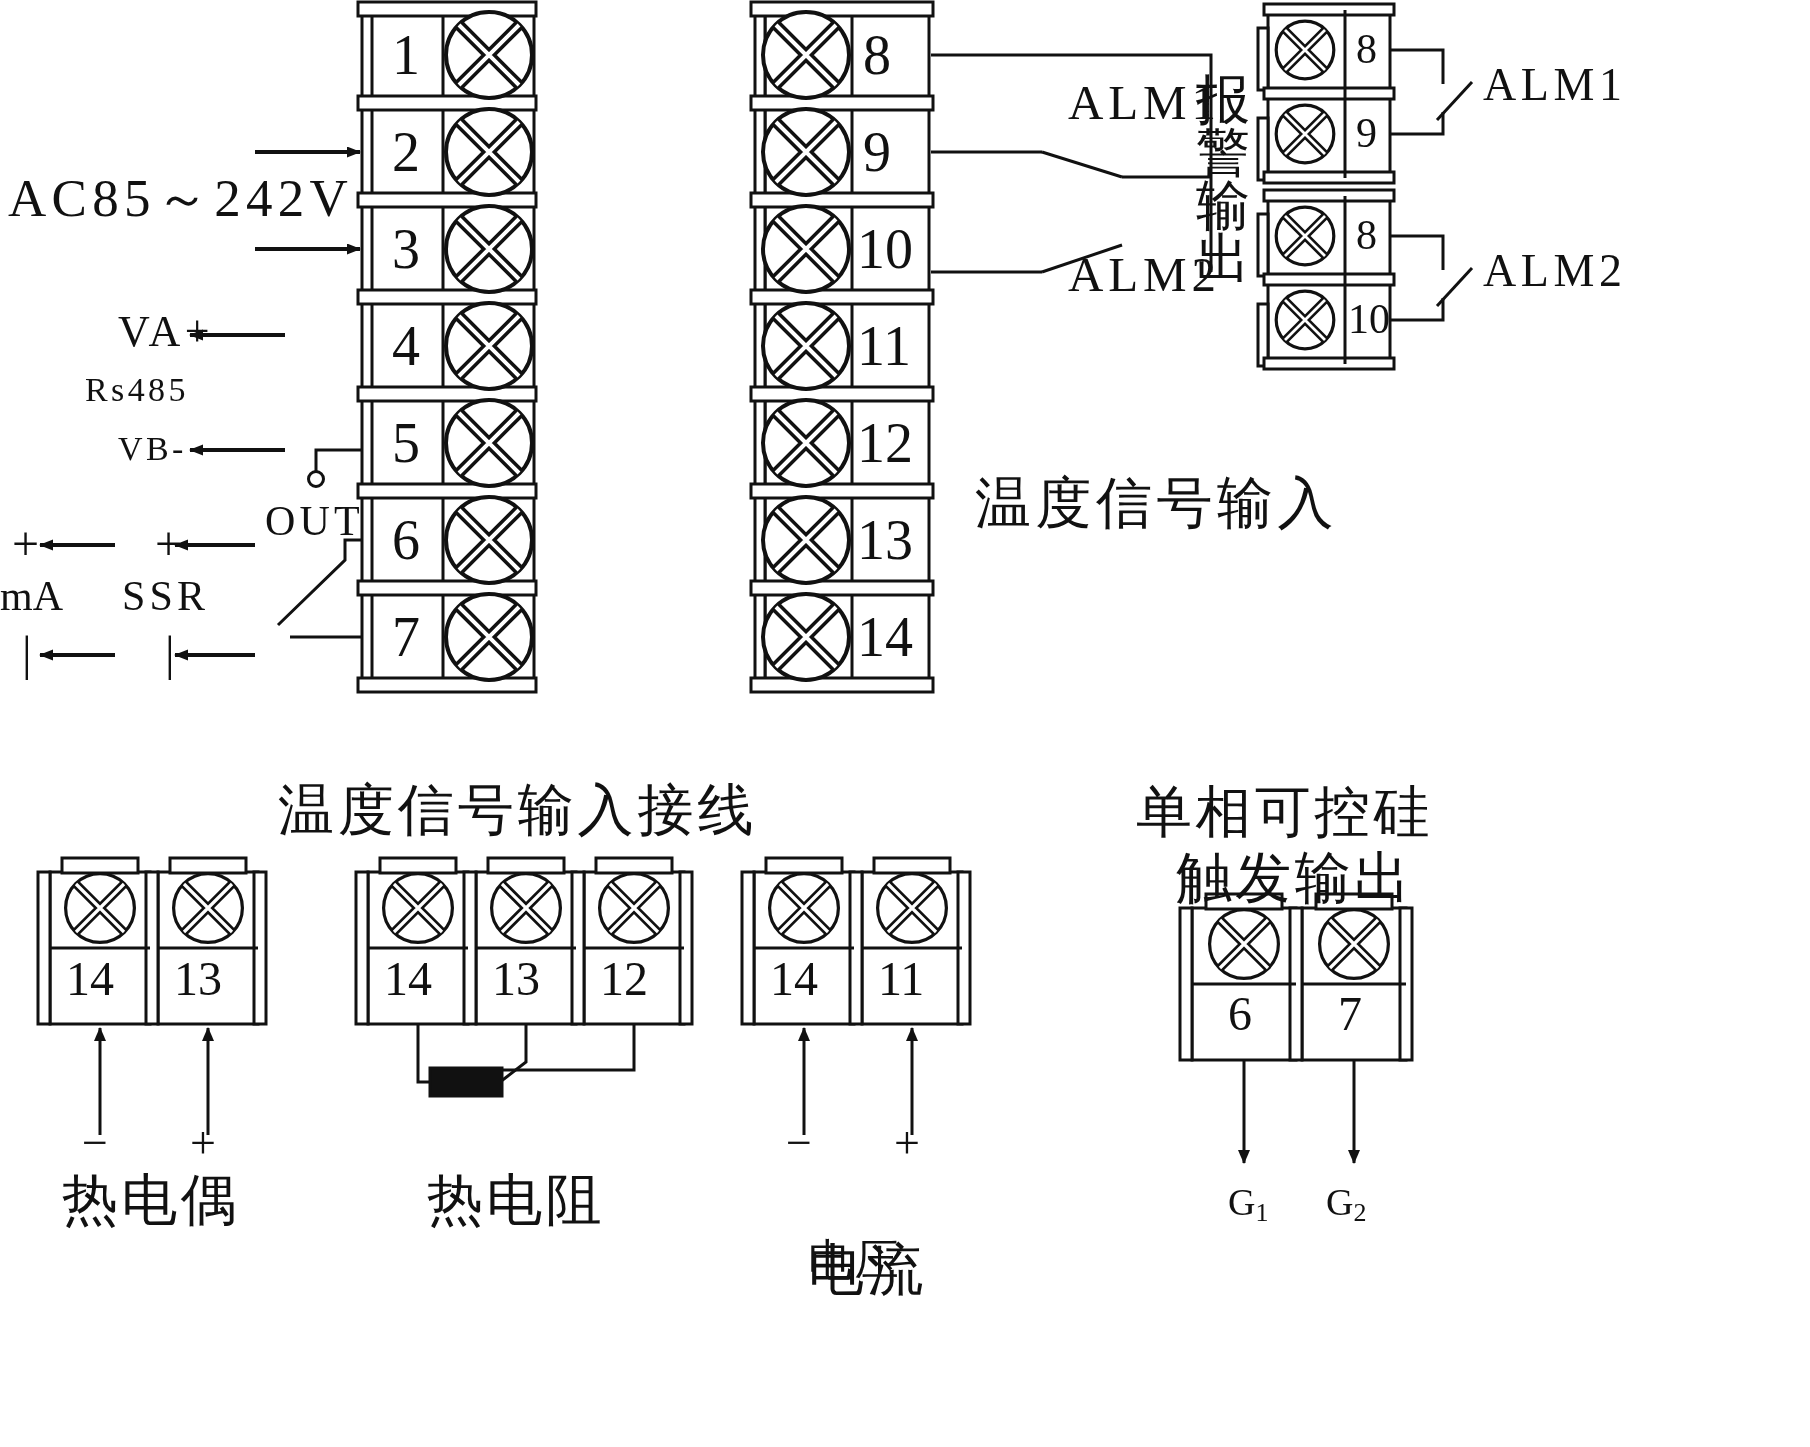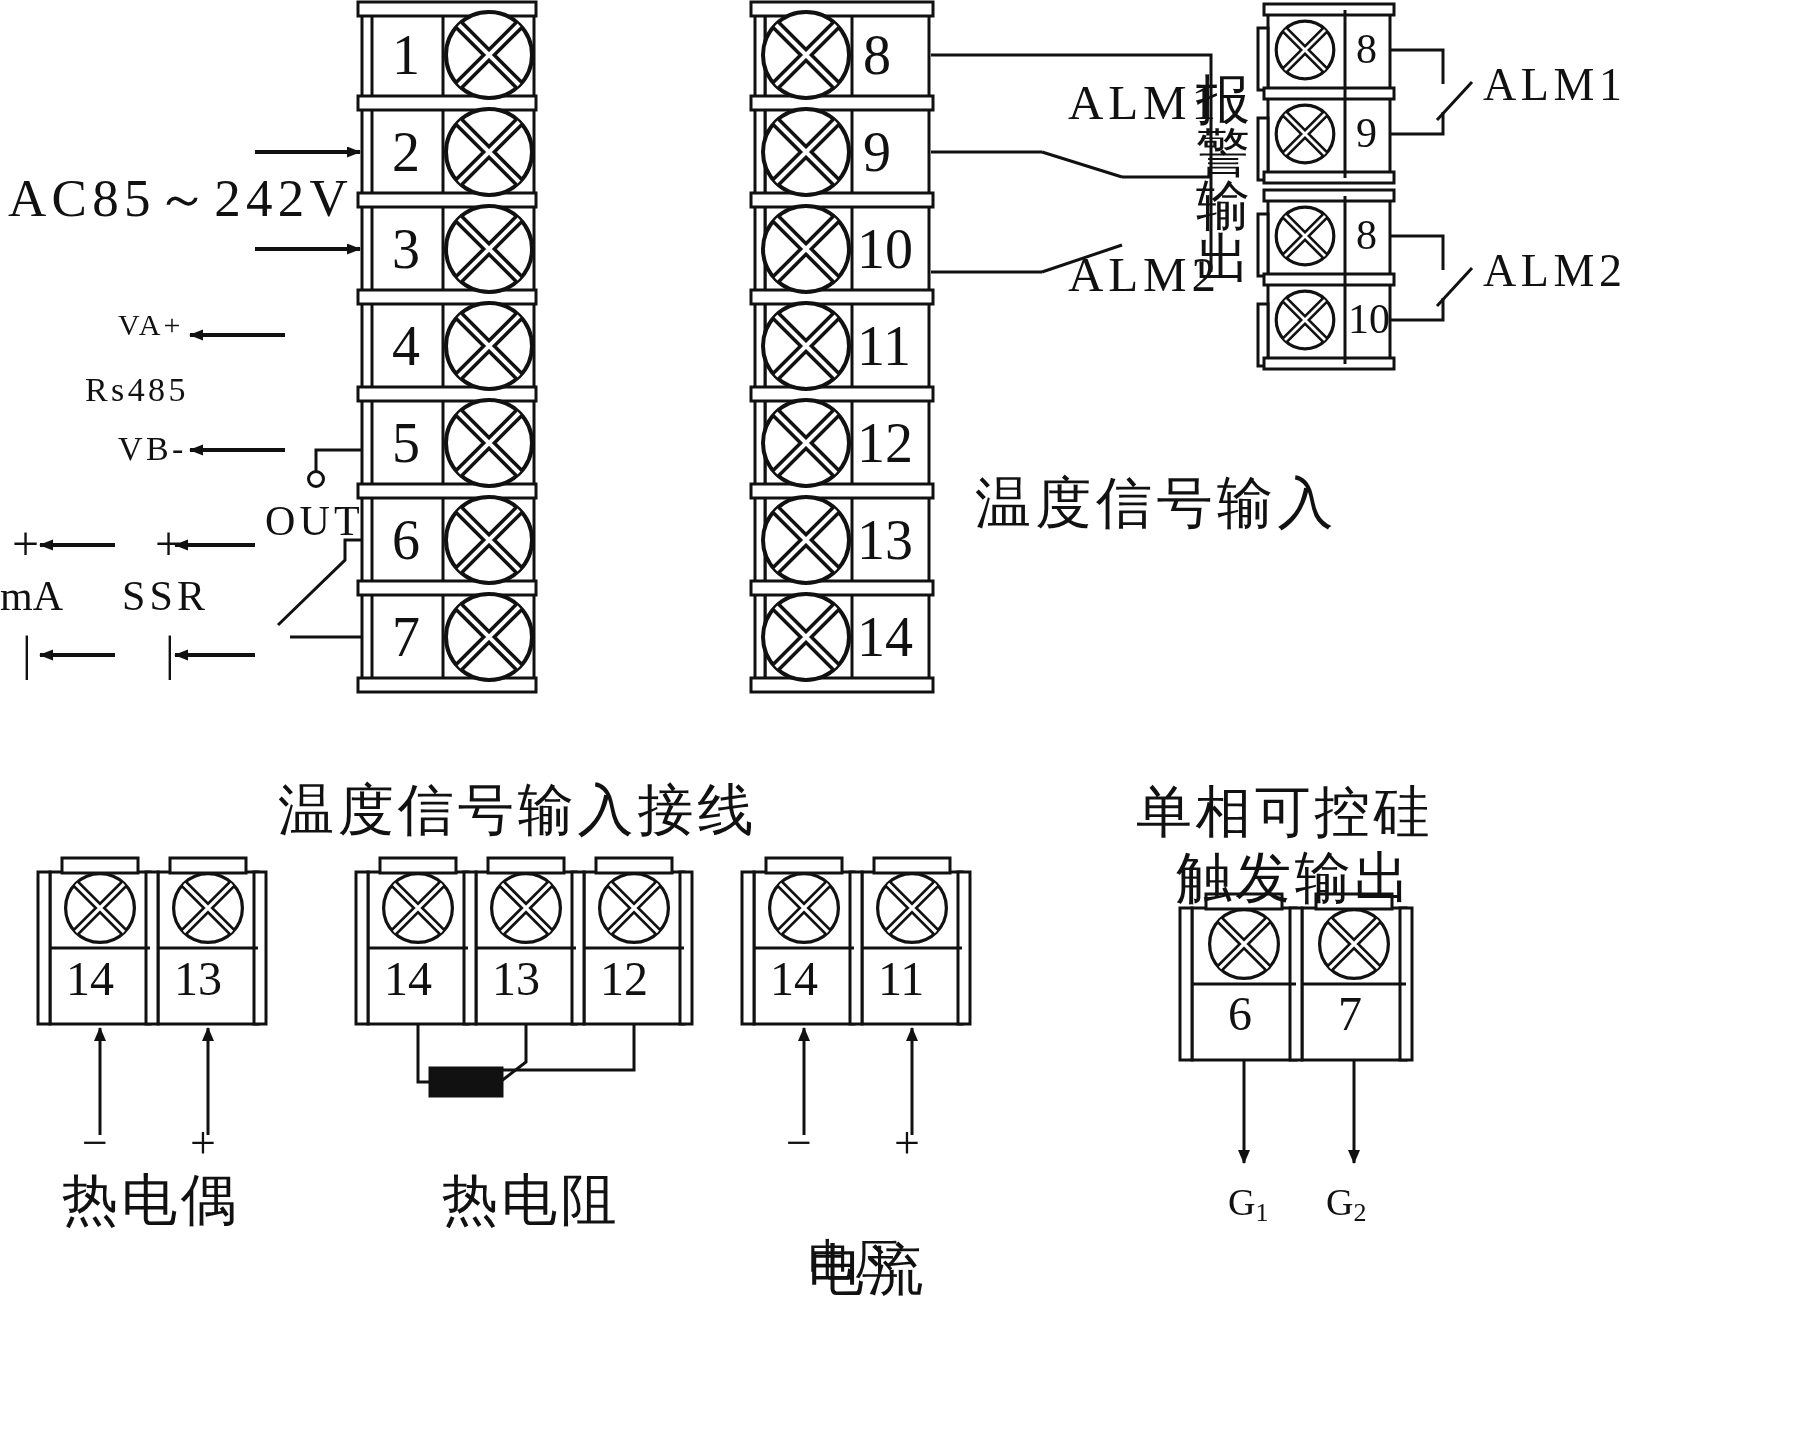--- a/index.html
+++ b/index.html
@@ -305,21 +305,21 @@
 <div class="txt serif" style="left:863px;top:27px;font-size:56px;">8</div>
 <div class="txt serif" style="left:863px;top:124px;font-size:56px;">9</div>
 <div class="txt serif" style="left:857px;top:221px;font-size:56px;">10</div>
 <div class="txt serif" style="left:857px;top:318px;font-size:56px;">11</div>
 <div class="txt serif" style="left:857px;top:415px;font-size:56px;">12</div>
 <div class="txt serif" style="left:857px;top:512px;font-size:56px;">13</div>
 <div class="txt serif" style="left:857px;top:609px;font-size:56px;">14</div>
 
 <div class="txt serif lbl-spaced" style="left:8px;top:172px;font-size:53px;">AC85～242V</div>
 
-<div class="txt serif lbl-spaced" style="left:118px;top:310px;font-size:30px;text-align:right;">VA+</div>
+<div class="txt serif lbl-spaced" style="left:118px;top:310px;font-size:44px;text-align:right;">VA+</div>
 <div class="txt serif lbl-spaced" style="left:85px;top:373px;font-size:34px;">Rs485</div>
 <div class="txt serif lbl-spaced" style="left:118px;top:432px;font-size:34px;">VB-</div>
 
 <div class="txt serif lbl-spaced" style="left:265px;top:500px;font-size:42px;">OUT</div>
 
 <div class="txt serif" style="left:12px;top:520px;font-size:48px;">+</div>
 <div class="txt serif" style="left:155px;top:520px;font-size:48px;">+</div>
 <div class="txt serif" style="left:0px;top:575px;font-size:42px;">mA</div>
 <div class="txt serif lbl-spaced" style="left:122px;top:575px;font-size:42px;">SSR</div>
 <div class="txt serif" style="left:22px;top:630px;font-size:48px;">|</div>
@@ -349,21 +349,21 @@
 
 <div class="txt serif" style="left:66px;top:955px;font-size:48px;">14</div>
 <div class="txt serif" style="left:174px;top:955px;font-size:48px;">13</div>
 <div class="txt serif" style="left:82px;top:1120px;font-size:46px;">−</div>
 <div class="txt serif" style="left:190px;top:1120px;font-size:46px;">+</div>
 <div class="txt cn" style="left:62px;top:1172px;font-size:56px;letter-spacing:.06em;">热电偶</div>
 
 <div class="txt serif" style="left:384px;top:955px;font-size:48px;">14</div>
 <div class="txt serif" style="left:492px;top:955px;font-size:48px;">13</div>
 <div class="txt serif" style="left:600px;top:955px;font-size:48px;">12</div>
-<div class="txt cn" style="left:442px;top:1172px;font-size:56px;letter-spacing:.06em;">热电阻</div>
+<div class="txt cn" style="left:427px;top:1172px;font-size:56px;letter-spacing:.06em;">热电阻</div>
 
 <div class="txt serif" style="left:770px;top:955px;font-size:48px;">14</div>
 <div class="txt serif" style="left:878px;top:955px;font-size:48px;">11</div>
 <div class="txt serif" style="left:786px;top:1120px;font-size:46px;">−</div>
 <div class="txt serif" style="left:894px;top:1120px;font-size:46px;">+</div>
 <div class="txt cn" style="left:808px;top:1238px;font-size:44px;letter-spacing:.06em;">电压</div>
 <div class="txt cn" style="left:808px;top:1242px;font-size:56px;letter-spacing:.06em;">电流</div>
 
 <div class="txt cn" style="left:1136px;top:784px;font-size:56px;letter-spacing:.06em;">单相可控硅</div>
 <div class="txt cn" style="left:1164px;top:850px;font-size:56px;letter-spacing:.06em;margin-left:12px;">触发输出</div>

